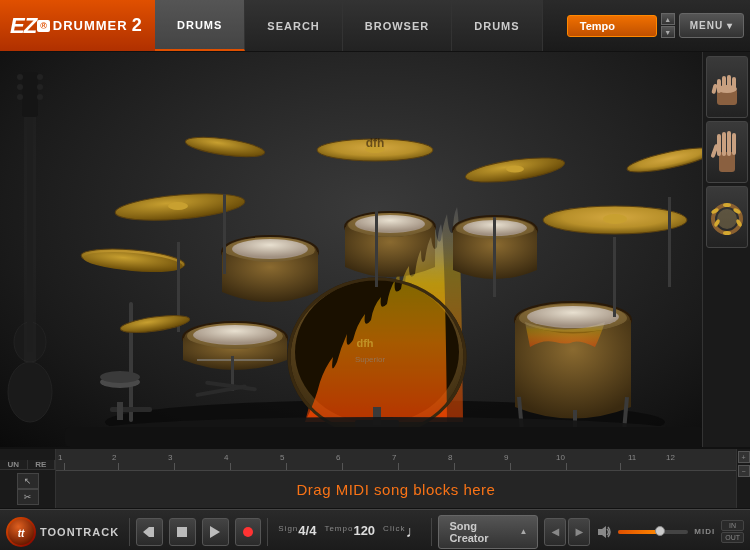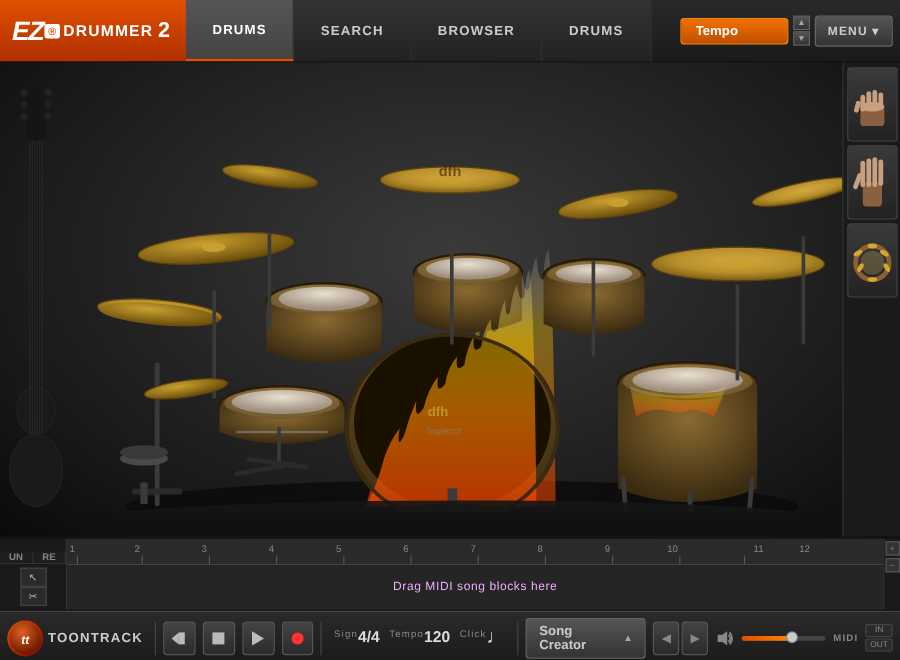--- a/index.html
+++ b/index.html
@@ -283,22 +283,22 @@
     #track-area {
       flex: 1;
       background: #252525;
       position: relative;
       display: flex;
       align-items: center;
       justify-content: center;
     }
 
     #drag-midi-text {
-      font-size: 10px;
-      color: #f0abfc;
+      font-size: 15px;
+      color: #f97316;
       letter-spacing: 0.5px;
     }
 
     #timeline-scrollbar {
       width: 14px;
       background: #1a1a1a;
       border-left: 1px solid #333;
       display: flex;
       flex-direction: column;
       align-items: center;

